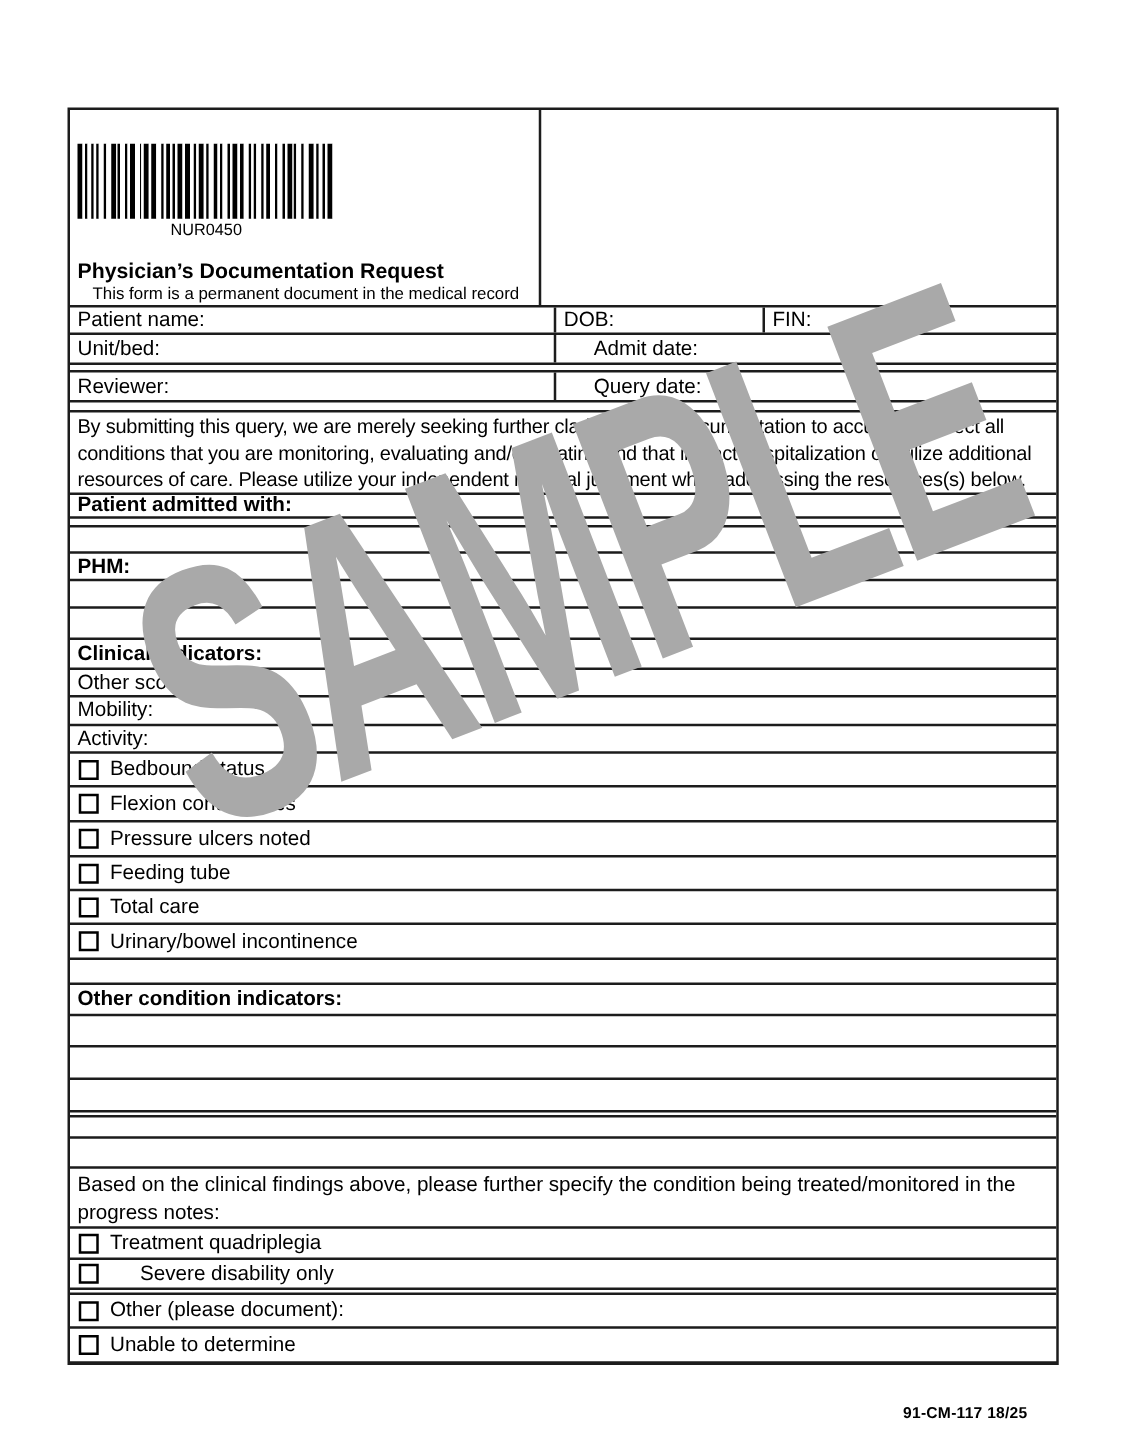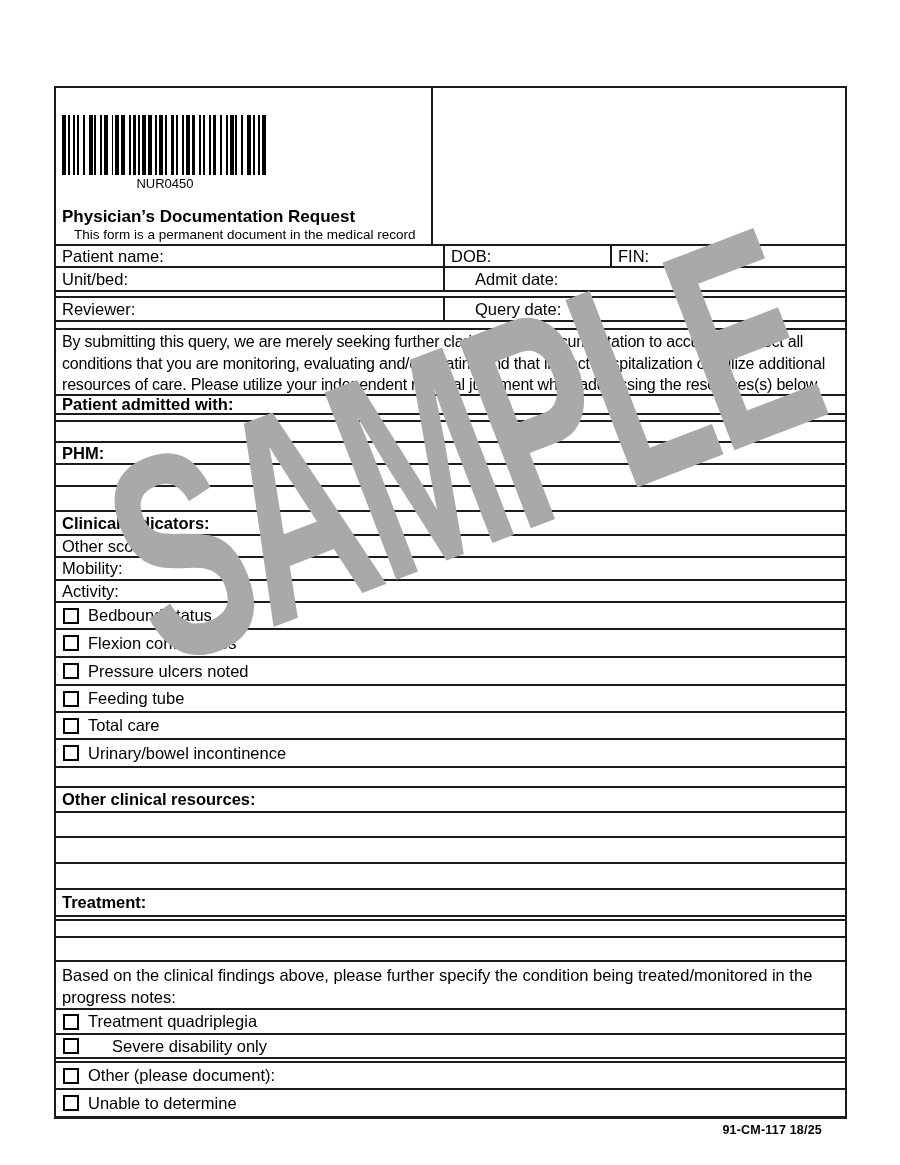--- a/index.html
+++ b/index.html
@@ -220,29 +220,26 @@
       <span class="cb"></span>
       <span>Total care</span>
     </div>
     <div class="row h28">
       <span class="cb"></span>
       <span>Urinary/bowel incontinence</span>
     </div>
     <div class="row h20"></div>
 
     <div class="row h25">
-      <div class="cell bold">Other clinical resources:</div>
+      <div class="cell bold">Other condition indicators:</div>
     </div>
     <div class="row h25"></div>
     <div class="row h26"></div>
     <div class="row h26"></div>
 
-    <div class="row h27">
-      <div class="cell bold">Treatment:</div>
-    </div>
     <div class="row sp4"></div>
     <div class="row h17"></div>
     <div class="row h24"></div>
 
     <div class="row h48 prompt">
       <div>Based on the clinical findings above, please further specify the condition being treated/monitored in the</div>
       <div>progress notes:</div>
     </div>
     <div class="row h25">
       <span class="cb"></span>

